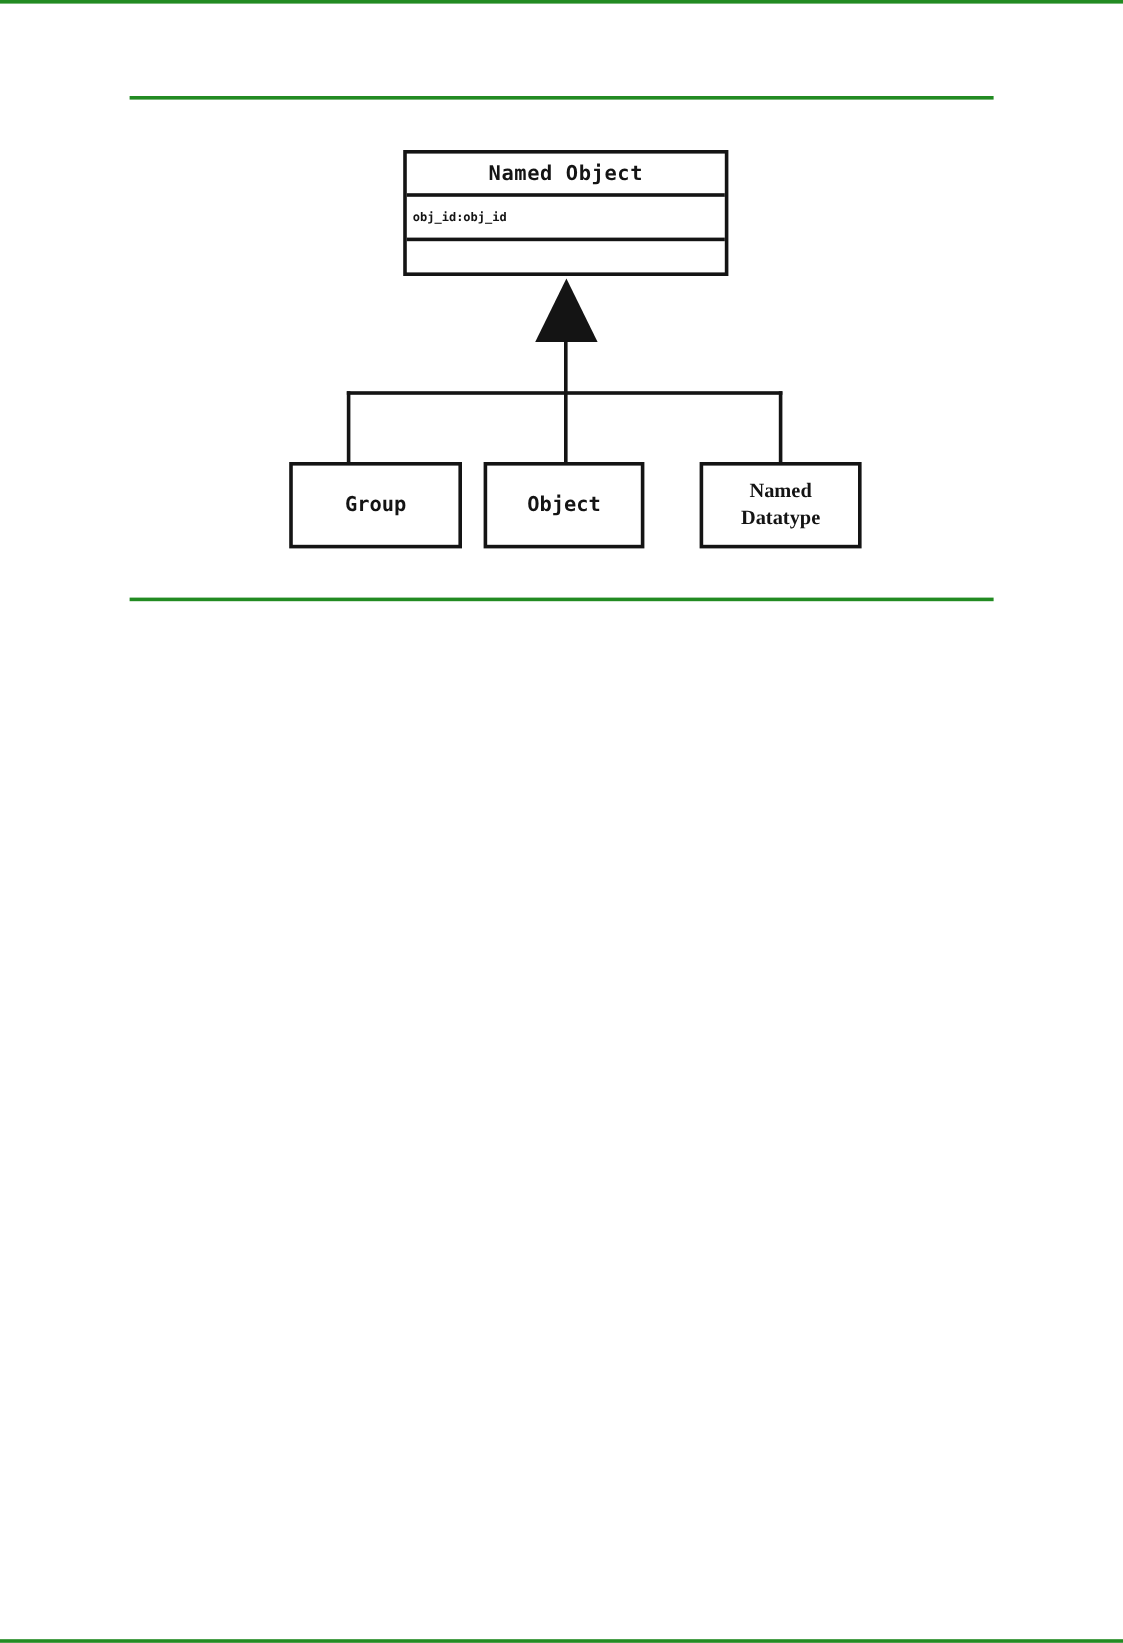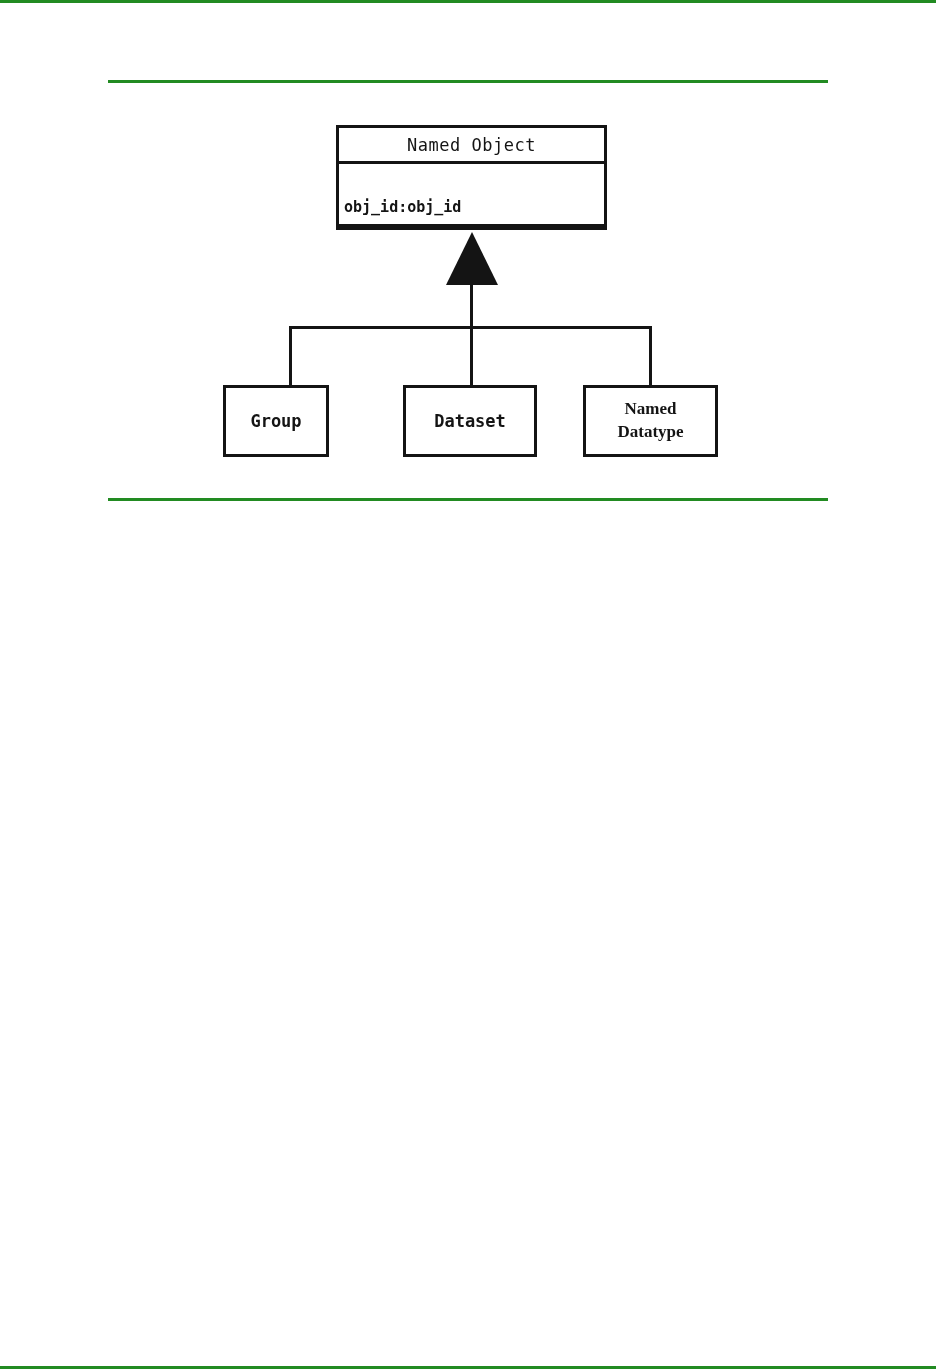--- a/index.html
+++ b/index.html
@@ -42,51 +42,50 @@
     display: flex;
     flex-direction: column;
   }
   .compartment-title {
     box-sizing: border-box;
     height: 36px;
     border-bottom: 3px solid #141414;
     display: flex;
     align-items: center;
     justify-content: center;
-    font-weight: normal;
+    font-weight: bold;
     font-size: 17px;
     letter-spacing: 0.5px;
   }
   .compartment-attrs {
     box-sizing: border-box;
     height: 37px;
     border-bottom: 3px solid #141414;
     display: flex;
     align-items: center;
     padding-left: 5px;
     font-weight: bold;
-    font-size: 15px;
-    margin-top: 26px;
+    font-size: 10px;
   }
   .compartment-ops {
     flex: 1;
   }
   .child-box {
     top: 385px;
     height: 72px;
     display: flex;
     align-items: center;
     justify-content: center;
     text-align: center;
     font-weight: bold;
     font-size: 17px;
     line-height: 1.35;
     padding: 2px 5px;
   }
-  .child-group   { left: 223px; width: 106px; }
+  .child-group   { left: 241px; width: 144px; }
   .child-dataset { left: 403px; width: 134px; }
   .child-namedty { left: 583px; width: 135px; font-family: Liberation Serif, serif; }
 
   
   .triangle-up {
     left: 446px; top: 232px;
     width: 0; height: 0;
     border-left: 26px solid transparent;
     border-right: 26px solid transparent;
     border-bottom: 53px solid #141414;
@@ -119,21 +118,21 @@
 <div class="abs seg vline-center"></div>
 <div class="abs seg hline-main"></div>
 <div class="abs seg vline-left"></div>
 <div class="abs seg vline-right"></div>
 
 <div class="abs class-box child-box child-group">
   <span>Group</span>
 </div>
 
 <div class="abs class-box child-box child-dataset">
-  <span>Dataset</span>
+  <span>Object</span>
 </div>
 
 <div class="abs class-box child-box child-namedty">
   <span>Named Datatype</span>
 </div>
 
 <div class="abs green-bar content-rule rule-bottom"></div>
 <div class="abs green-bar full-width bar-bottom"></div>
 
 </body></html>

